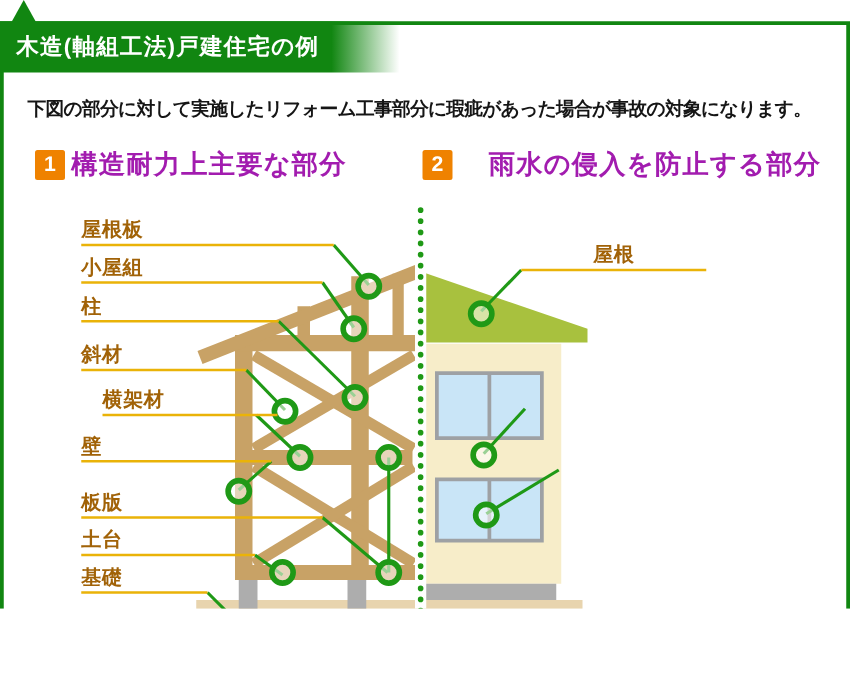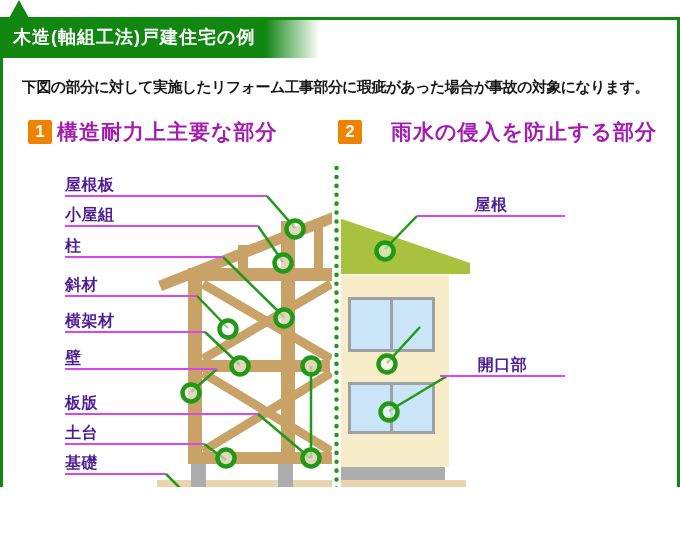--- a/index.html
+++ b/index.html
@@ -34,22 +34,22 @@
   }
   .badge1{left:28px;top:120px;}
   .badge2{left:338px;top:120px;}
   .section-heading{
     position:absolute;color:#a21caf;font-size:21px;font-weight:bold;
     letter-spacing:1px;white-space:nowrap;top:119px;line-height:26px;
   }
   .heading1{left:57px;}
   .heading2{left:368px;margin-left:23px;}
   .lbl{
-    position:absolute;color:#4c1d95;font-size:16px;font-weight:bold;
-    border-bottom:2px solid #d946ef;height:20px;line-height:19px;
+    position:absolute;color:#a16207;font-size:16px;font-weight:bold;
+    border-bottom:2px solid #eab308;height:20px;line-height:19px;
     letter-spacing:0.5px;white-space:nowrap;box-sizing:content-box;
   }
   .lbl.right{text-align:center;}
   svg{position:absolute;left:0;top:0;}
   .timber{fill:#C8A266;}
   .timber-line{stroke:#C8A266;}
   .leader{stroke:#1F9916;stroke-width:2.5;fill:none;}
   .marker{stroke:#1F9916;stroke-width:4.5;fill:rgba(255,255,255,0.55);}
 </style>
 </head>
@@ -140,22 +140,21 @@
       <circle class="marker" cx="385" cy="251" r="8.5"></circle>
       <circle class="marker" cx="387" cy="364" r="8.5"></circle>
       <circle class="marker" cx="389" cy="412" r="8.5"></circle>
     </g>
   </svg>
 
   <div class="lbl" style="left:65px;top:175px;width:202px;">屋根板</div>
   <div class="lbl" style="left:65px;top:205px;width:193px;">小屋組</div>
   <div class="lbl" style="left:65px;top:236px;width:158px;">柱</div>
   <div class="lbl" style="left:65px;top:275px;width:132px;">斜材</div>
-  <div class="lbl" style="left:65px;top:311px;width:140px;">横架材</div>
+  <div class="lbl" style="left:82px;top:311px;width:140px;">横架材</div>
   <div class="lbl" style="left:65px;top:348px;width:152px;">壁</div>
   <div class="lbl" style="left:65px;top:393px;width:193px;">板版</div>
   <div class="lbl" style="left:65px;top:453px;width:101px;">基礎</div>
   <div class="lbl" style="left:65px;top:423px;width:139px;">土台</div>
 
   <div class="lbl right" style="left:417px;top:195px;width:148px;">屋根</div>
-  <div class="lbl right" style="left:440px;top:355px;width:125px;">開口部</div>
 
 </div>
 
 </body></html>

